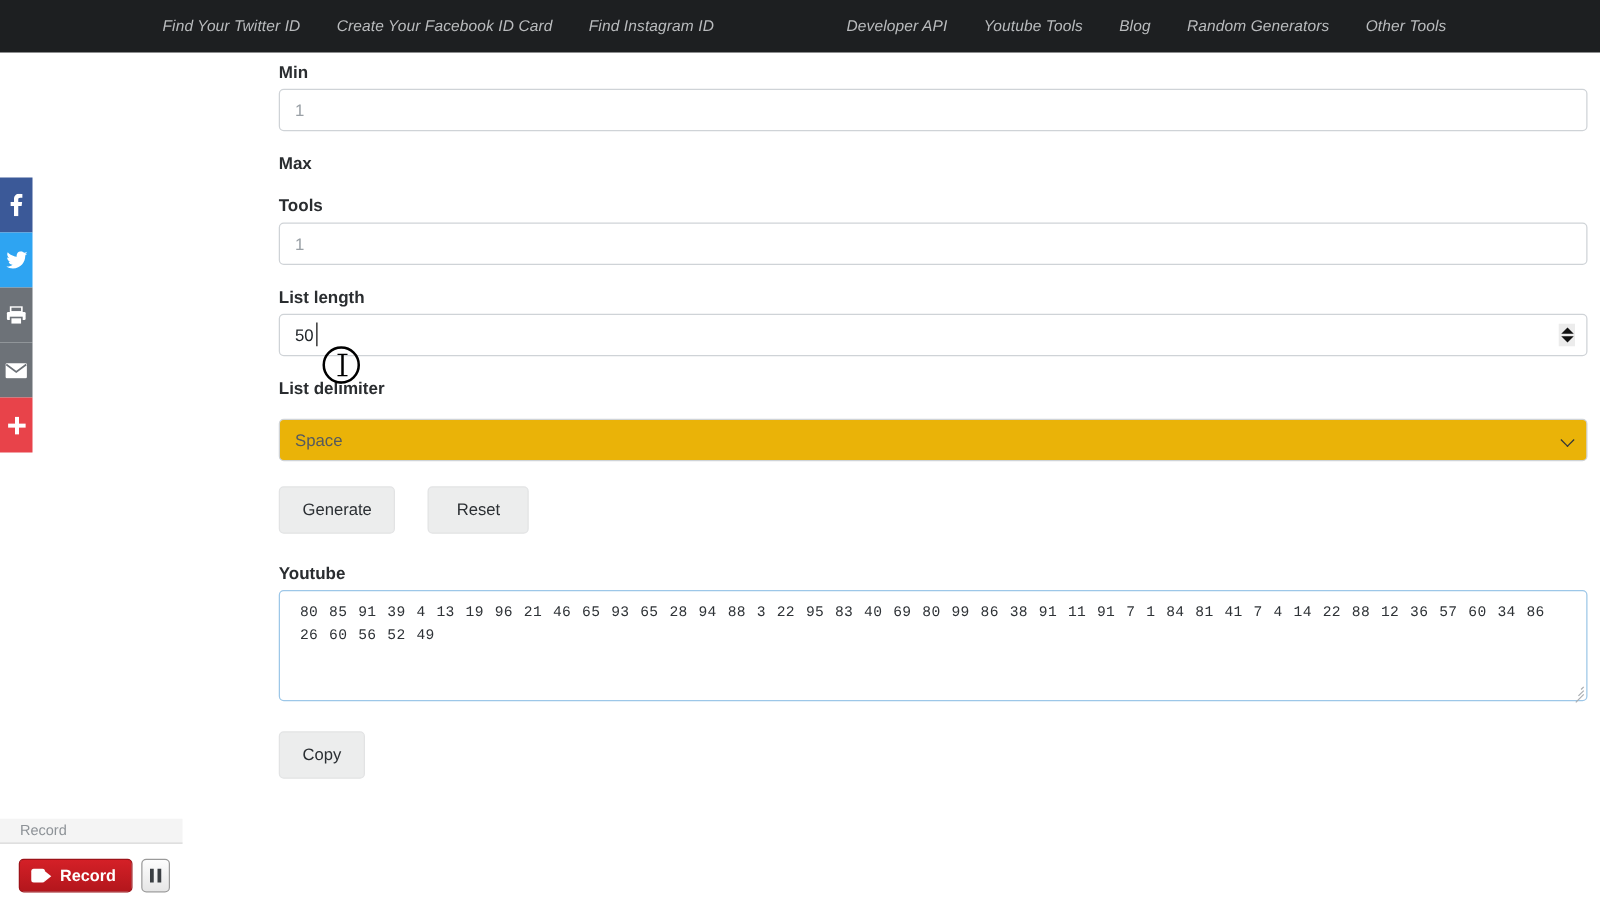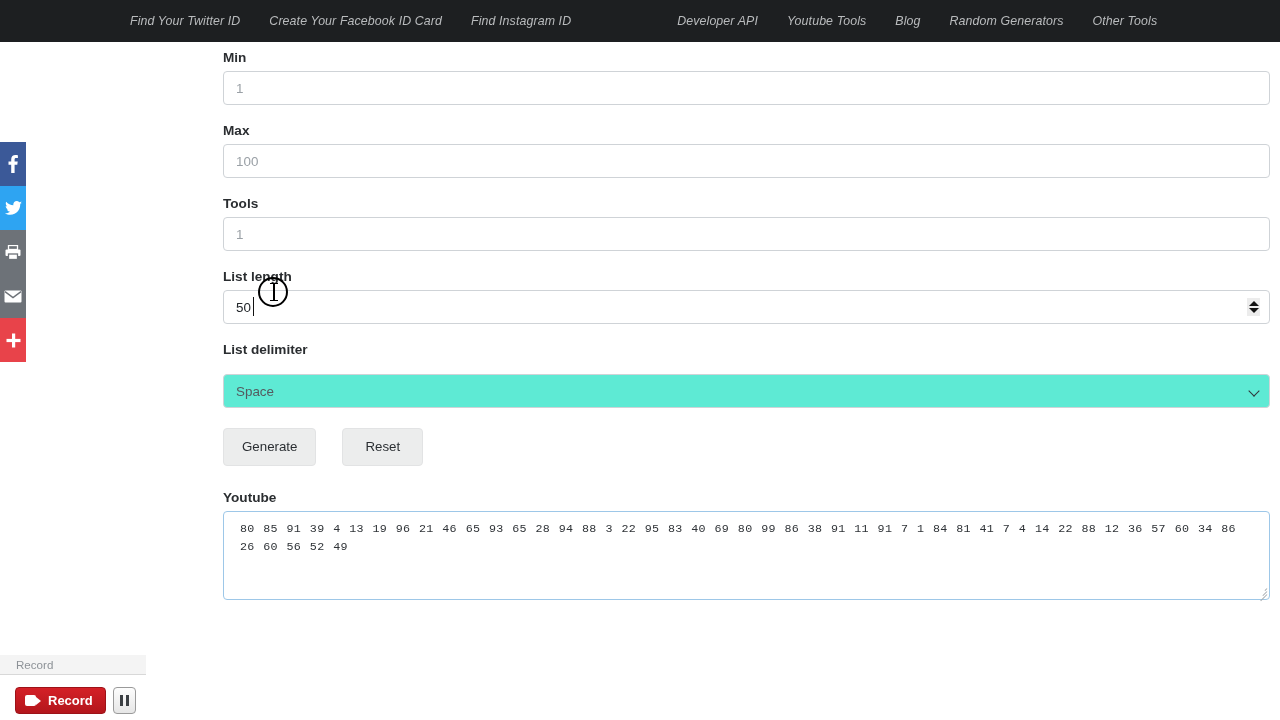--- a/index.html
+++ b/index.html
@@ -126,21 +126,21 @@
 
   
   .select-input {
     display: block;
     width: 1047px;
     height: 34px;
     padding: 6px 28px 6px 12px;
     font-size: 13.4px;
     font-family: "Liberation Sans", sans-serif;
     color: #555a5f;
-    background: #5eead4;
+    background: #eab308;
     border: 1px solid #cfd3d7;
     border-radius: 4px;
     outline: none;
     -webkit-appearance: none;
     appearance: none;
     margin-top: 16px;
   }
   .select-chevron {
     position: absolute;
     right: 12px; top: 13px;
@@ -363,23 +363,20 @@
 </div>
 
 <div class="form-wrap">
 
   <div class="field-label">Min</div>
   <div class="input-row">
     <input class="text-input" type="text" placeholder="1" style="">
   </div>
 
   <div class="field-label spaced">Max</div>
-  <div class="input-row">
-    <input class="text-input" type="text" placeholder="100" style="">
-  </div>
 
   <div class="field-label spaced">Tools</div>
   <div class="input-row">
     <input class="text-input" type="text" placeholder="1" style="">
   </div>
 
   <div class="field-label spaced">List length</div>
   <div class="input-row">
     <input class="text-input num-input" type="text" value="50" style="">
     <span class="caret"></span>
@@ -405,20 +402,23 @@
   <div class="field-label result-label">Youtube</div>
   <div class="result-area">
     <textarea class="result-box" style="">80 85 91 39 4 13 19 96 21 46 65 93 65 28 94 88 3 22 95 83 40 69 80 99 86 38 91 11 91 7 1 84 81 41 7 4 14 22 88 12 36 57 60 34 86 26 60 56 52 49</textarea>
     <span class="resize-grip">
       <i class="rg1"></i>
         <i class="rg2"></i>
         <i class="rg3"></i>
     </span>
   </div>
 
+  <div class="copy-row">
+    <button class="btn">Copy</button>
+  </div>
 </div>
 
 <div class="cursor-halo"></div>
 <div class="ibeam">
   <i class="top"></i>
     <i class="stem"></i>
     <i class="bot"></i>
 </div>
 
 <div class="rec-tooltip">Record</div>

